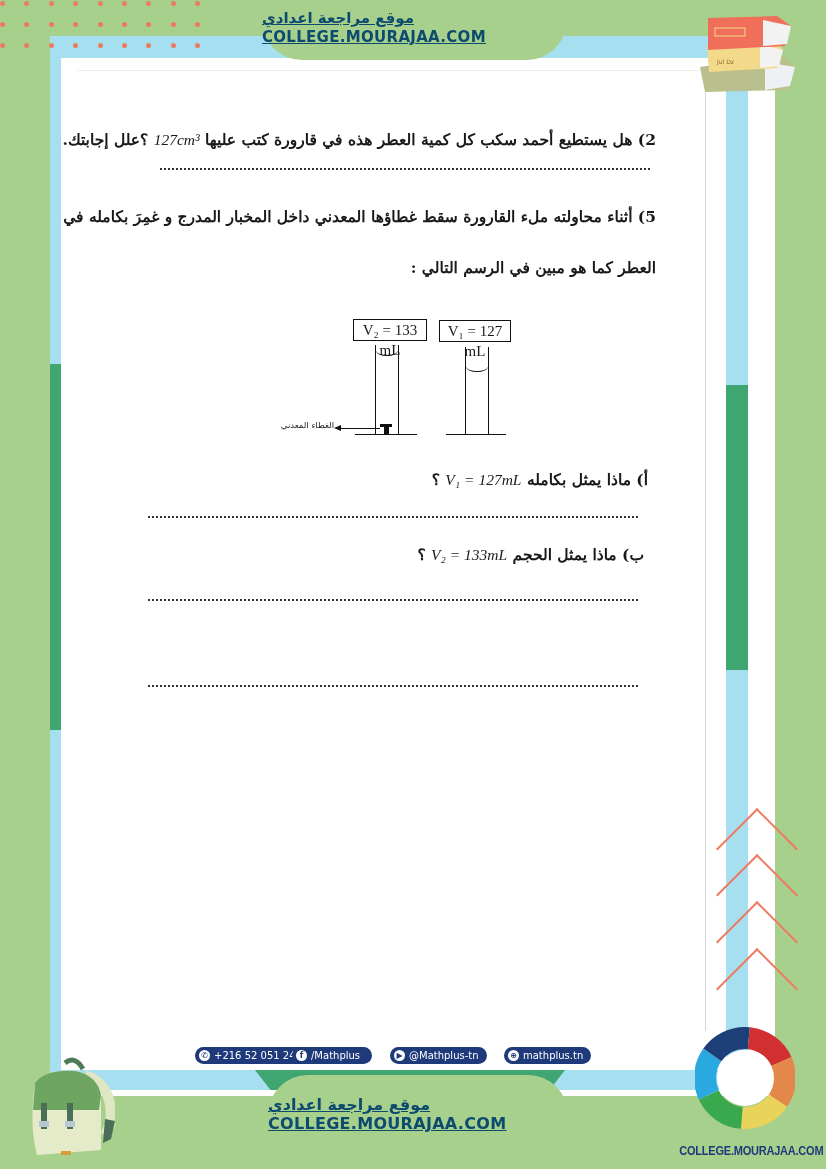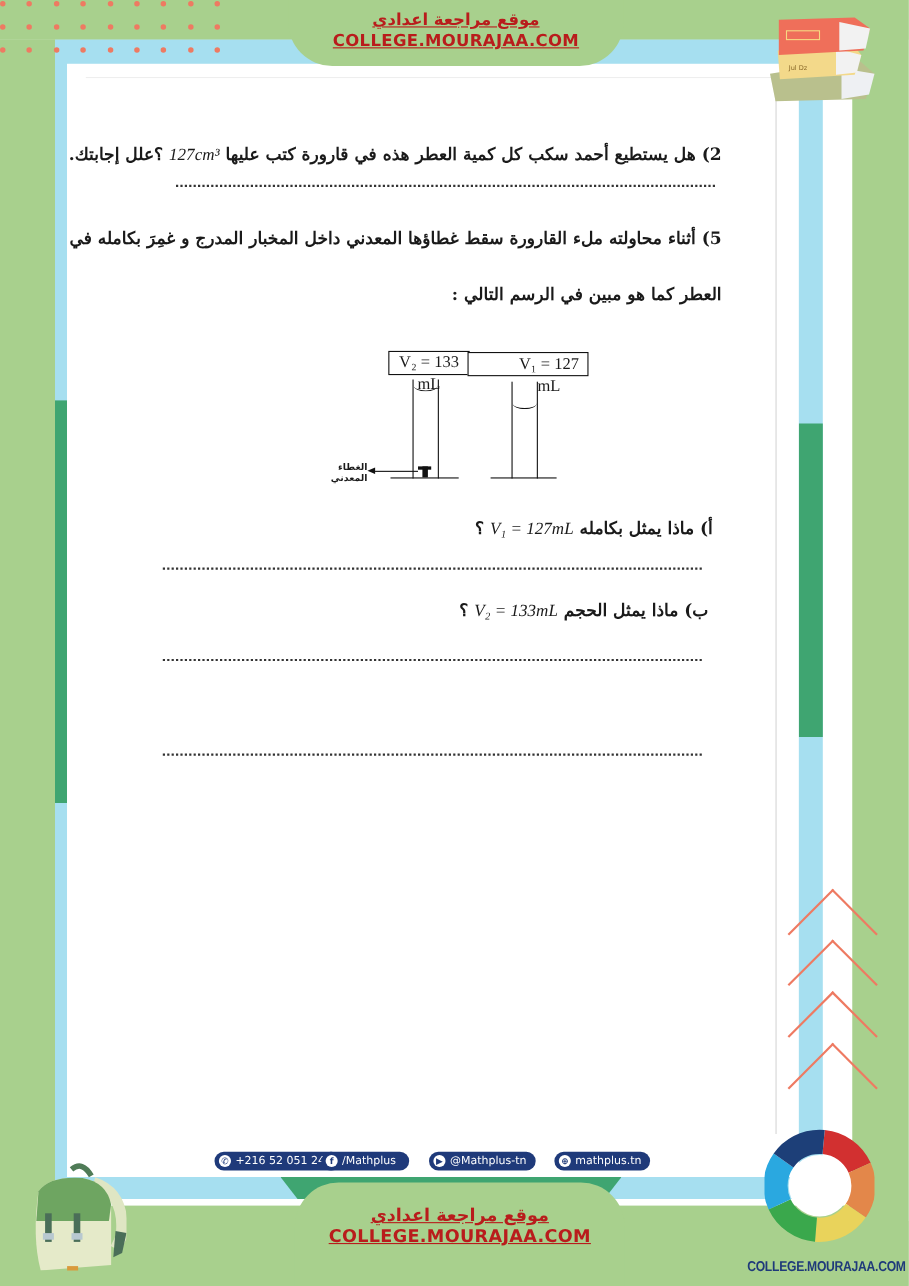--- a/index.html
+++ b/index.html
@@ -10,21 +10,21 @@
   .blue-frame { left:50px; top:40px; width:698px; height:1050px; background:#a6dff0; }
   .green-stripe-l { left:50px; top:364px; width:11px; height:366px; background:#3fa571; }
   .green-stripe-r { left:726px; top:385px; width:22px; height:285px; background:#3fa571; }
   .page { left:61px; top:58px; width:665px; height:1030px; background:#ffffff; }
   .green-left { left:0; top:36px; width:50px; height:1133px; background:#a8d08d; }
   .green-right { left:775px; top:0; width:51px; height:1169px; background:#a8d08d; }
   .green-top { left:0; top:0; width:826px; height:36px; background:#a8d08d; }
   .green-bottom { left:0; top:1110px; width:826px; height:59px; background:#a8d08d; }
   .dots { display:grid; grid-template-columns:repeat(9, 24.4px); row-gap:16px; }
   .dot { width:5px; height:5px; border-radius:50%; background:#ee7a62; }
-  .banner { background:#a8d08d; color:#b91c1c; text-align:center; font-family:"DejaVu Sans", sans-serif; font-weight:bold; }
+  .banner { background:#a8d08d; color:#0c4a6e; text-align:left; font-family:"DejaVu Sans", sans-serif; font-weight:bold; }
   .banner .ar { font-size:15px; text-decoration:underline; line-height:20px; direction:rtl; }
   .banner .en { font-size:15px; text-decoration:underline; line-height:18px; letter-spacing:0.3px; }
   .banner-top { left:262px; top:0; width:305px; height:60px; border-radius:0 0 40px 40px; padding-top:8px; box-sizing:border-box; }
   .banner-bottom { left:268px; top:1075px; width:300px; height:94px; border-radius:40px 40px 0 0; padding-top:20px; box-sizing:border-box; }
   .content { font-family:"DejaVu Serif", serif; color:#1a1a1a; direction:rtl; }
   .q { position:absolute; right:168px; font-size:15.5px; font-weight:bold; white-space:nowrap; }
   .q .math { font-style:italic; font-weight:normal; font-family:"Liberation Serif", serif; direction:ltr; unicode-bidi:embed; }
   .dotline { position:absolute; left:148px; width:490px; height:2px; border-bottom:2px dotted #333; }
   .cyl { position:absolute; border-left:1.5px solid #111; border-right:1.5px solid #111; }
   .meniscus { position:absolute; left:0; right:0; height:10px; border-bottom:1.5px solid #111; border-radius:0 0 50% 50%; }
@@ -106,37 +106,37 @@
     <span class="math">127cm³</span>
     <span>؟علل إجابتك.</span>
   </div>
   <div class="dotline" style="top:166px;left:160px;width:490px;"></div>
 
   <div class="q" style="top:207px;right:170px;">5) أثناء محاولته ملء القارورة سقط غطاؤها المعدني داخل المخبار المدرج و غمِرَ بكامله في</div>
   <div class="q" style="top:258px;right:170px;">العطر كما هو مبين في الرسم التالي :</div>
 
   <div class="abs" style="left:0;top:0;direction:ltr;">
     <div class="label-box" style="left:353px;top:319px;width:72px;height:20px;">V₂ = 133 mL</div>
-    <div class="label-box" style="left:425px;top:320px;width:70px;height:20px;padding-left:38px;">V₁ = 127 mL</div>
+    <div class="label-box" style="left:439px;top:320px;width:70px;height:20px;">V₁ = 127 mL</div>
 
     <div class="cyl" style="left:375px;top:345px;width:22px;height:90px;">
       <div class="meniscus" style="top:0;"></div>
     </div>
     <div class="cyl" style="left:465px;top:347px;width:22px;height:88px;">
       <div class="meniscus" style="top:14px;"></div>
     </div>
     <div class="base" style="left:355px;top:434px;width:62px;"></div>
     <div class="base" style="left:446px;top:434px;width:60px;"></div>
 
     <div class="abs" style="left:380px;top:424px;width:12px;height:3px;background:#111;"></div>
     <div class="abs" style="left:384px;top:424px;width:5px;height:10px;background:#111;"></div>
 
     <div class="abs" style="left:340px;top:428px;width:40px;height:0;border-top:1px solid #111;"></div>
     <div class="abs" style="left:334px;top:425px;width:0;height:0;border-top:3.5px solid transparent;border-bottom:3.5px solid transparent;border-right:7px solid #111;"></div>
-    <div class="abs" style="left:274px;top:420px;width:60px;font-size:8.5px;font-weight:bold;direction:rtl;text-align:right;font-family:'DejaVu Sans',sans-serif;">الغطاء المعدني</div>
+    <div class="abs" style="left:274px;top:420px;width:60px;font-size:8.5px;font-weight:normal;direction:rtl;text-align:right;font-family:'DejaVu Sans',sans-serif;">الغطاء المعدني</div>
   </div>
 
   <div class="q" style="top:470px;right:178px;">
     <span>أ) ماذا يمثل بكامله</span>
     <span class="math">V₁ = 127mL</span>
     <span>؟</span>
   </div>
   <div class="dotline" style="top:514px;"></div>
 
   <div class="q" style="top:545px;right:182px;">

